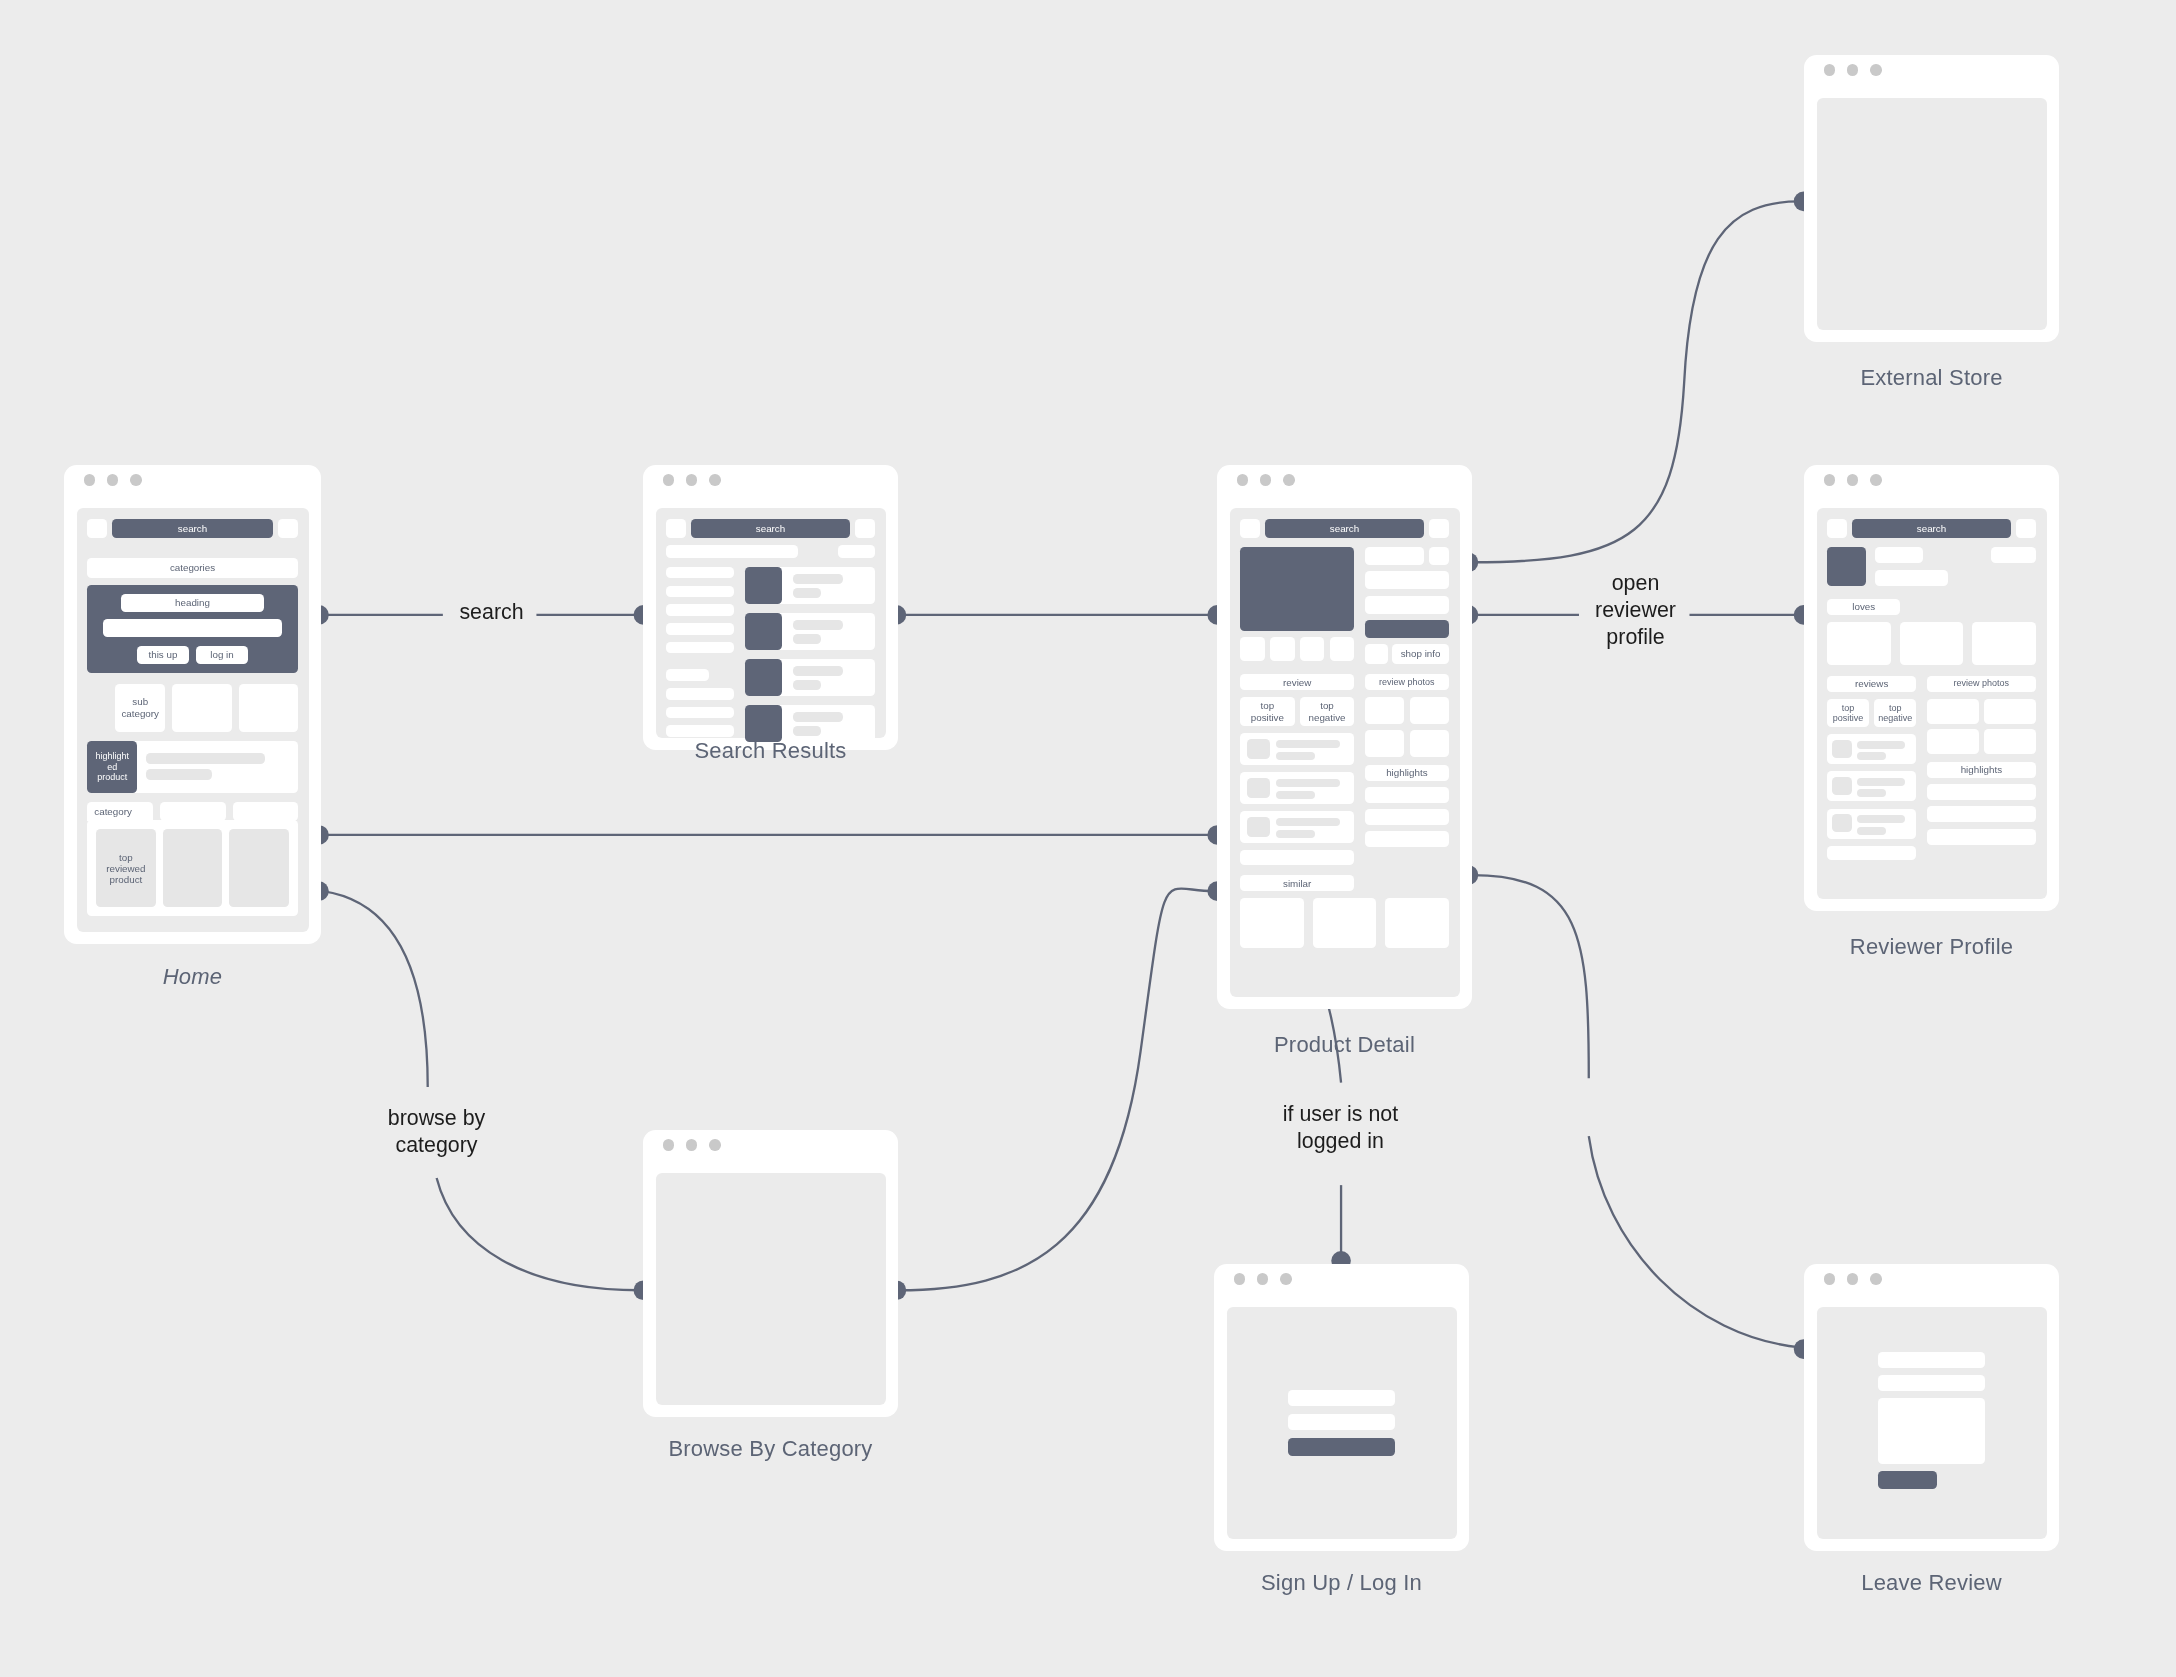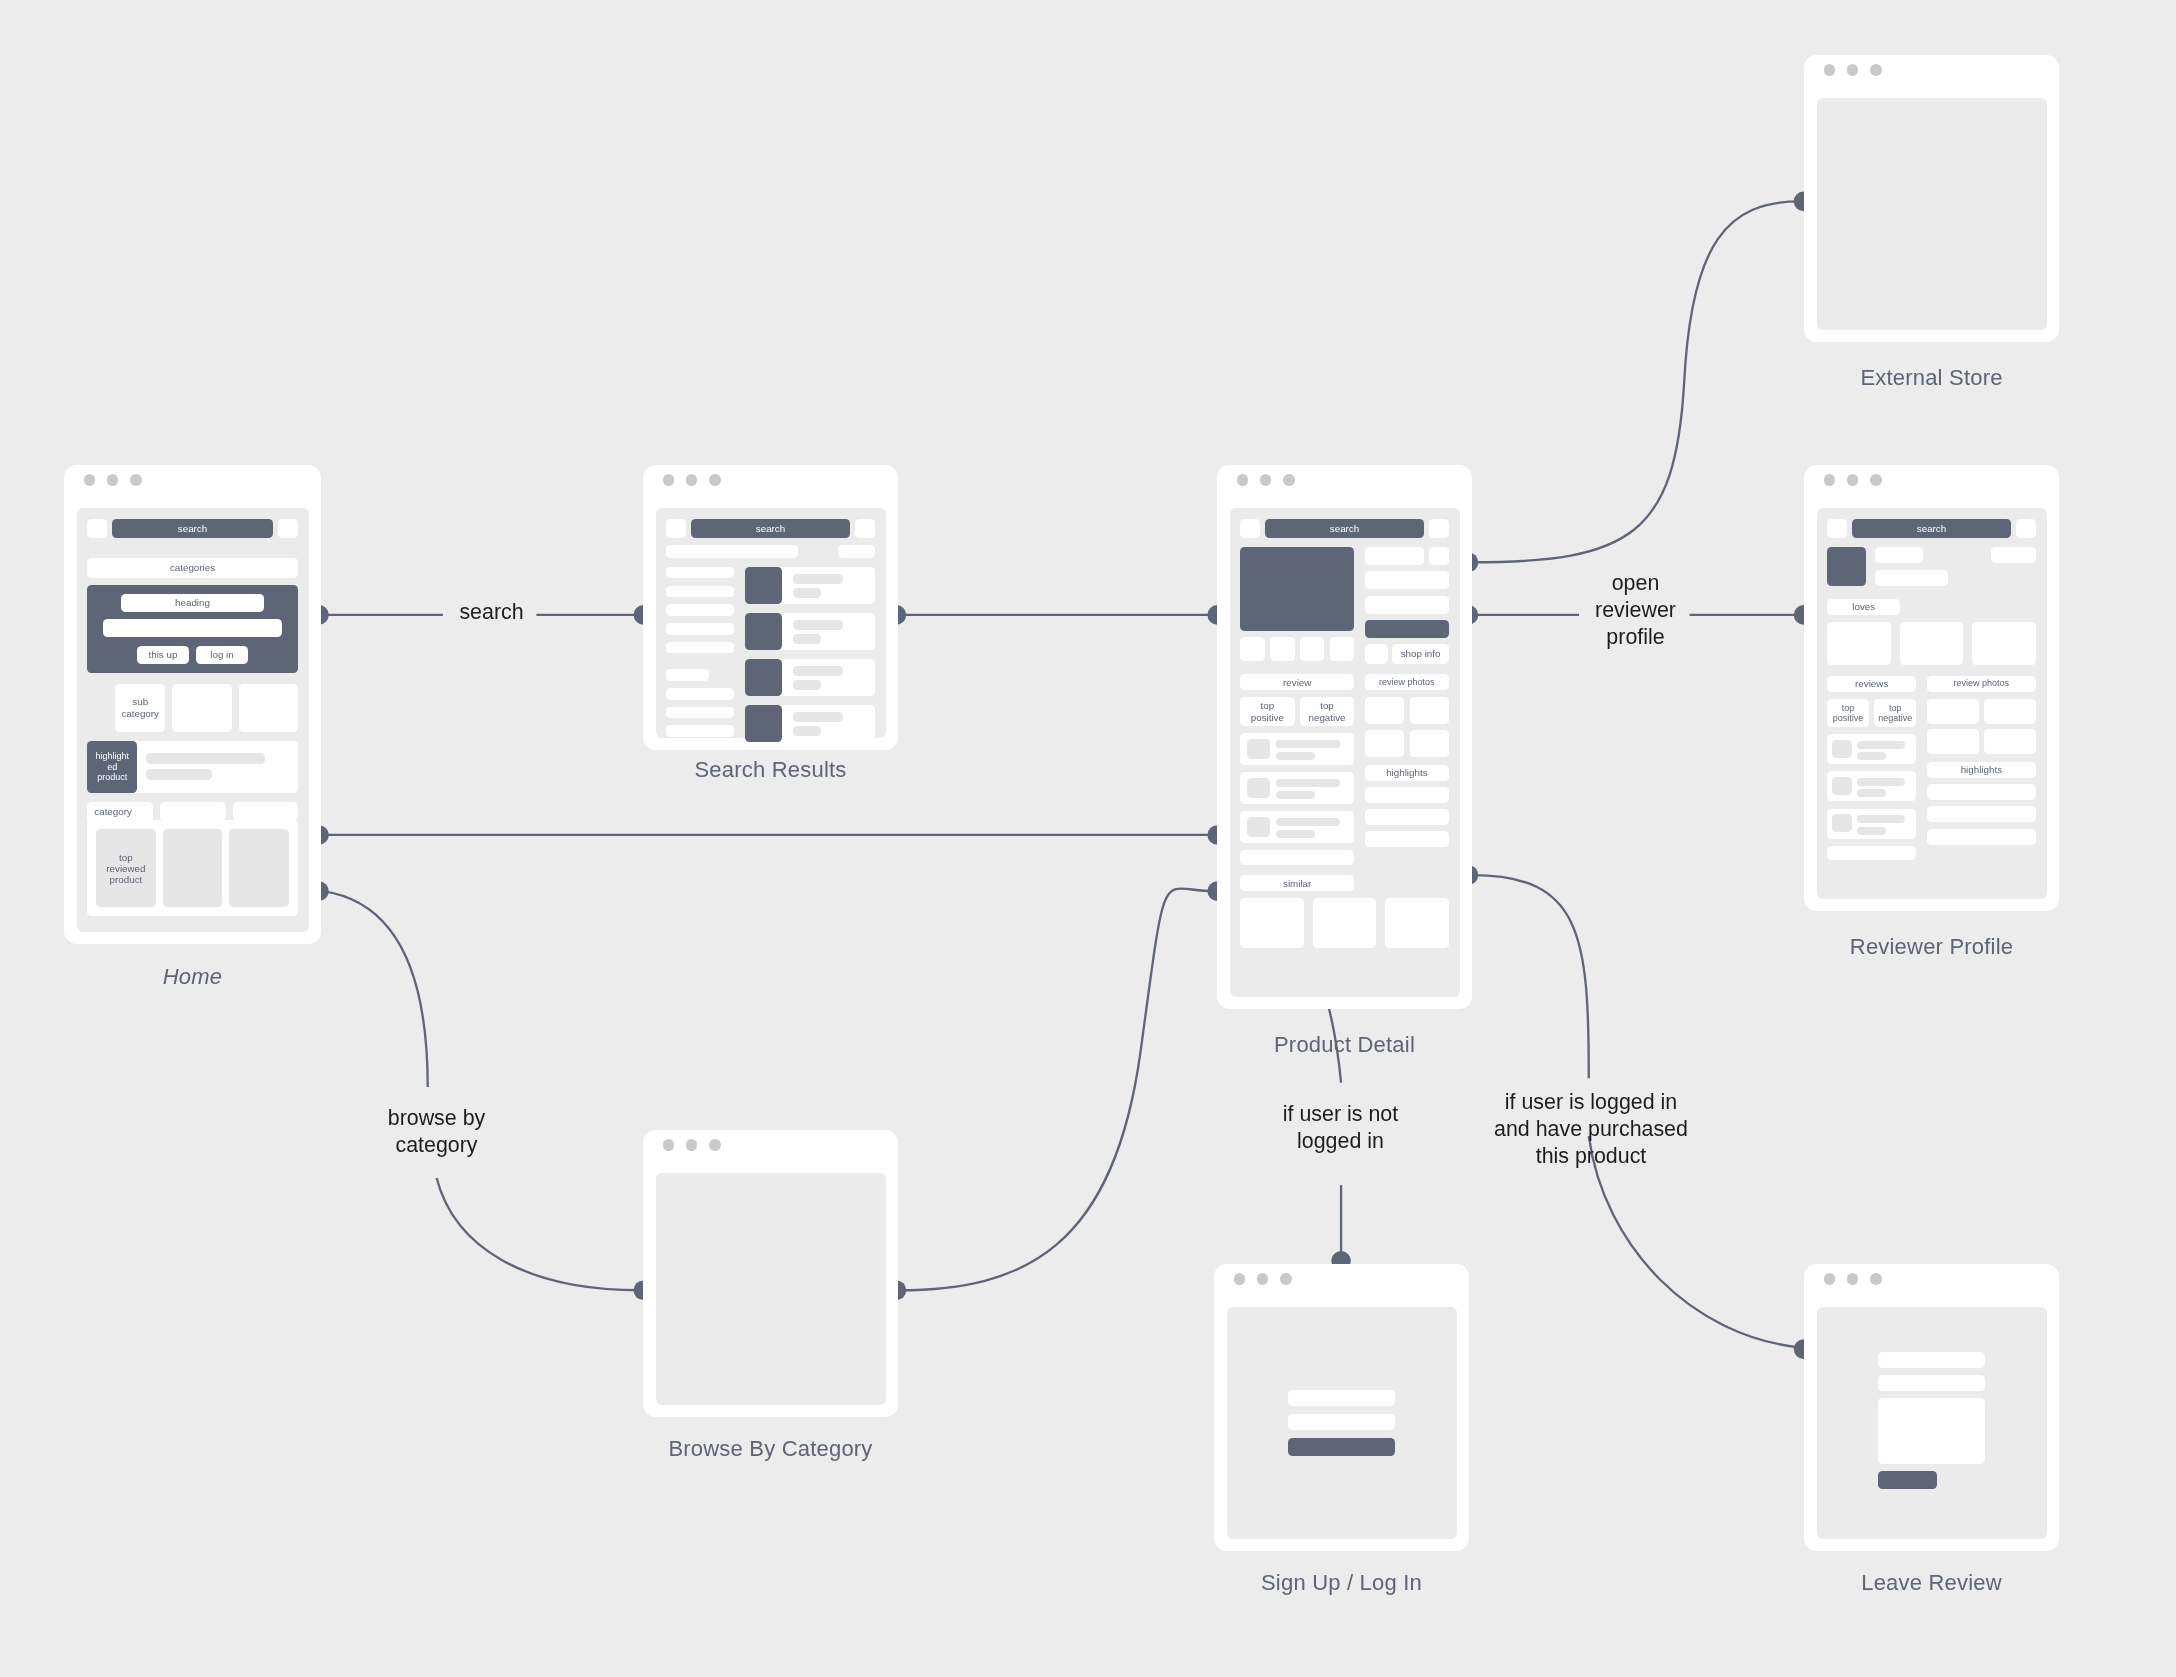--- a/index.html
+++ b/index.html
@@ -150,23 +150,20 @@
   <div class="edge-label" style="left:1564px; top:570px; width:143px;">open
 reviewer
 profile</div>
 
   <div class="edge-label" style="left:343px; top:1105px; width:187px;">browse by
 category</div>
 
   <div class="edge-label" style="left:1240px; top:1101px; width:201px;">if user is not
 logged in</div>
 
-  <div class="edge-label" style="left:1466px; top:1089px; width:250px;">if user is logged in
-and have purchased
-this product</div>
 
   <div class="screen" style="left:64px; top:465px; width:257px; height:479px;">
     <div class="titlebar">
       <span class="dot"></span>
       <span class="dot"></span>
       <span class="dot"></span>
     </div>
     <div class="body-area">
 
       <div class="row" style="gap:5.3px; align-items:center;">
@@ -268,21 +265,21 @@
           </div>
           <div class="w" style="height:37px;position:relative;">
             <div class="d" style="position:absolute;left:0;top:0;width:37px;height:37px;"></div>
             <div class="g" style="position:absolute;left:48px;top:7.1px;width:50px;height:9.8px;"></div>
             <div class="g" style="position:absolute;left:48px;top:21.4px;width:28.5px;height:9.8px;"></div>
           </div>
         </div>
       </div>
     </div>
   </div>
-  <div class="screen-label" style="left:643px; top:757px; width:255px;text-align:center;">Search Results</div>
+  <div class="screen-label" style="left:643px; top:738px; width:255px;text-align:center;">Search Results</div>
 
   <div class="screen" style="left:1217px; top:465px; width:255px; height:544px;">
     <div class="titlebar">
       <span class="dot"></span>
       <span class="dot"></span>
       <span class="dot"></span>
     </div>
     <div class="body-area">
       <div class="row" style="gap:5.3px;align-items:center;">
         <div class="w" style="width:19.6px;height:19.6px;"></div>

